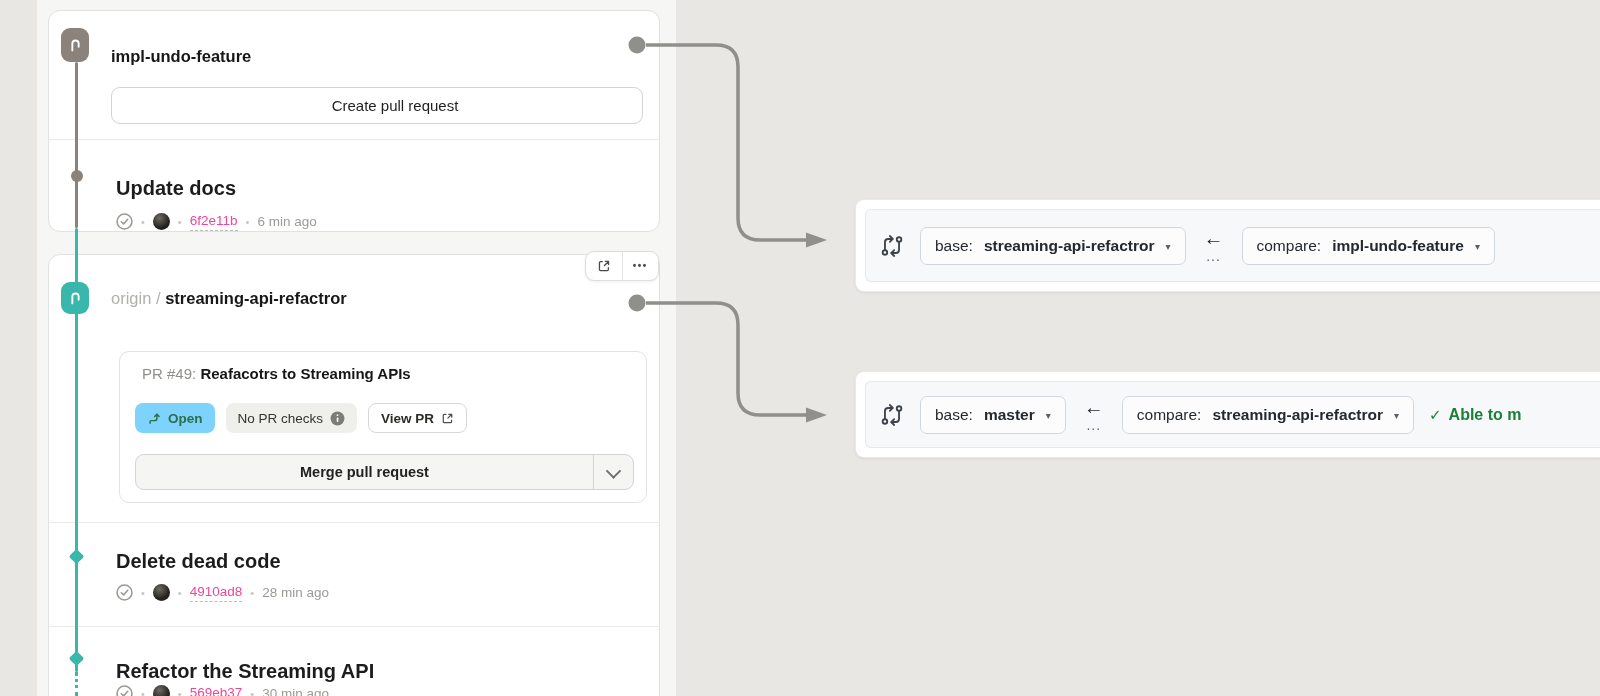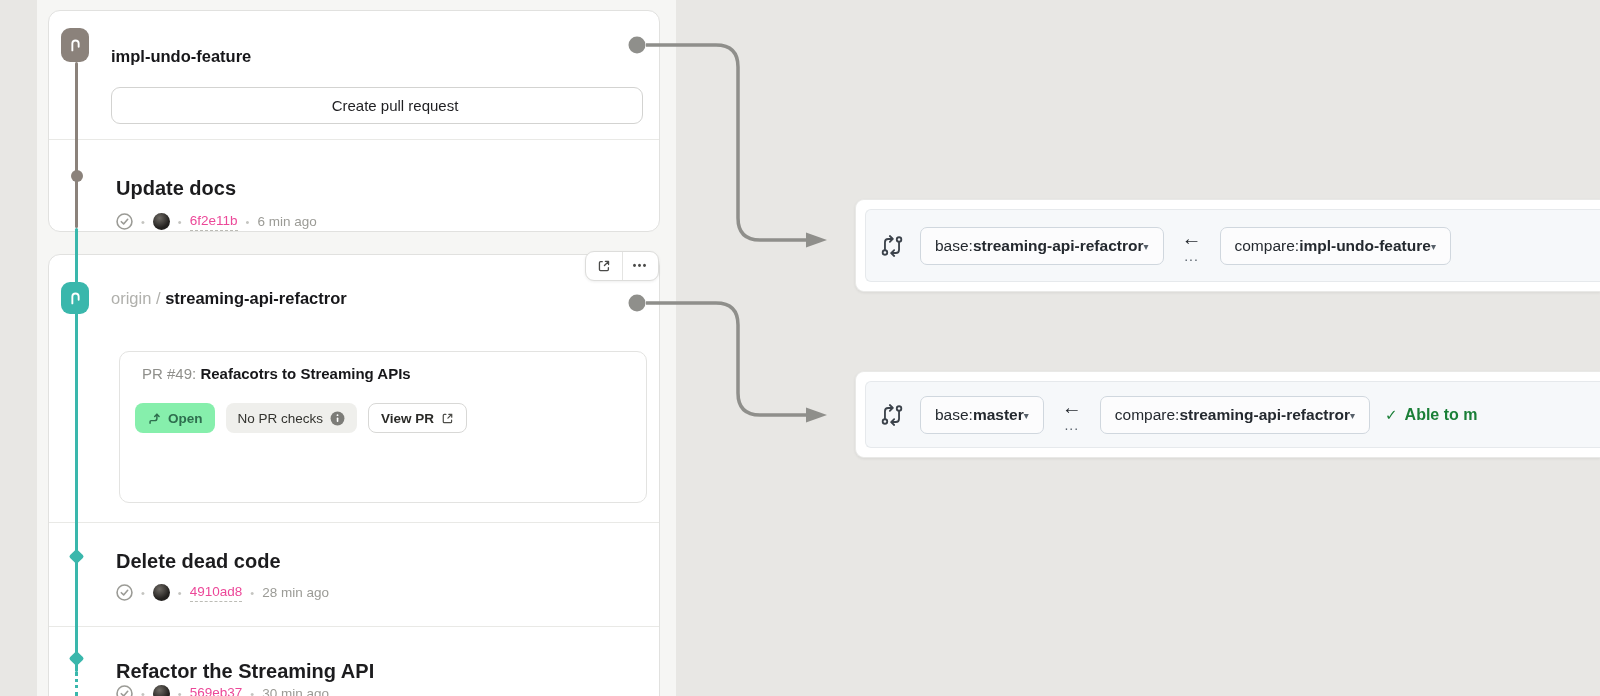--- a/index.html
+++ b/index.html
@@ -70,21 +70,21 @@
   .ellipsis-glyph{font-size:10px;letter-spacing:1.5px;color:#4a4a48;font-weight:700;line-height:1;}
 
   
   #pr-box{position:absolute;left:70px;top:96px;width:528px;height:152px;
     border:1px solid #e3e3e1;border-radius:10px;box-sizing:border-box;}
   #pr-title-line{position:absolute;left:22px;top:13px;font-size:15px;color:#8f8f8b;}
   #pr-title-line b{color:#17171a;font-weight:700;font-size:15px;}
   .badge-row{position:absolute;left:15px;top:51px;height:30px;display:flex;gap:11px;align-items:center;}
   .pill{height:30px;display:flex;align-items:center;gap:7px;border-radius:8px;
     padding:0 12px;font-size:13.5px;font-weight:600;box-sizing:border-box;}
-  .pill-open{background:#86efac;color:#2e6e4e;}
+  .pill-open{background:#7dd3fc;color:#2e6e4e;}
   .pill-checks{background:#efefec;color:#33332f;font-weight:500;}
   .pill-view{background:#fff;border:1px solid #d8d8d6;color:#2b2b28;cursor:pointer;}
   #merge-row{position:absolute;left:15px;top:102px;width:497px;height:34px;display:flex;
     border:1px solid #d4d4d2;border-radius:9px;overflow:hidden;background:#f5f5f3;cursor:pointer;}
   #merge-main{flex:1;display:flex;align-items:center;justify-content:center;
     font-size:14.5px;font-weight:700;color:#222220;}
   #merge-caret-cell{width:39px;border-left:1px solid #d4d4d2;display:flex;align-items:center;justify-content:center;}
   .chev{width:9px;height:9px;border-right:2px solid #6f6f6a;border-bottom:2px solid #6f6f6a;
     transform:rotate(45deg) translate(-1px,-1px);}
 
@@ -100,21 +100,21 @@
   #compare-card-1{top:199px;height:93px;}
   #compare-card-2{top:371px;height:87px;}
   .compare-inner{
     position:absolute;left:9px;top:9px;right:0;bottom:9px;background:#f6f8fa;
     border:1px solid #e6e9ec;border-right:none;border-radius:6px 0 0 6px;
     display:flex;align-items:center;padding-left:13px;gap:15px;box-sizing:border-box;
     overflow:hidden;
   }
   .gh-btn{
     height:38px;background:#fcfcfd;border:1px solid #d0d7de;border-radius:7px;
-    display:flex;align-items:center;padding:0 14px;gap:0;font-size:15.5px;color:#24292f;
+    display:flex;align-items:center;padding:0 14px;gap:11px;font-size:15.5px;color:#24292f;
     cursor:pointer;white-space:nowrap;box-sizing:border-box;
   }
   .gh-btn b{font-weight:700;}
   .gh-caret{font-size:10px;color:#57606a;transform:translateY(1px);}
   .range-col{display:flex;flex-direction:column;align-items:center;line-height:1;width:26px;}
   .range-arrow{font-size:20px;color:#24292f;}
   .range-dots{font-size:14px;color:#57606a;letter-spacing:1px;margin-top:1px;}
   .merge-status{display:flex;align-items:center;gap:7px;font-size:16px;font-weight:700;
     color:#1a7f37;white-space:nowrap;}
   .merge-status .tick{font-size:15px;font-weight:400;}
@@ -172,20 +172,26 @@
         </svg>
       </div>
       <div class="pill pill-view">
         <span>View PR</span>
         <svg width="13" height="13" viewBox="0 0 16 16">
           <path d="M6 3 H4 Q2.8 3 2.8 4.2 V12 Q2.8 13.2 4 13.2 H11.8 Q13 13.2 13 12 V10" fill="none" stroke="#4e4e4a" stroke-width="1.5" stroke-linecap="round"></path>
           <path d="M8.5 7.5 L13.2 2.8 M9.6 2.8 H13.2 V6.4" fill="none" stroke="#4e4e4a" stroke-width="1.5" stroke-linecap="round" stroke-linejoin="round"></path>
         </svg>
       </div>
     </div>
+    <div id="merge-row">
+      <div id="merge-main">Merge pull request</div>
+      <div id="merge-caret-cell">
+        <div class="chev"></div>
+      </div>
+    </div>
   </div>
 
   <div class="divider" style="top:267px;"></div>
 
   <div class="commit-title" style="top:295px;">Delete dead code</div>
   <div class="meta-row" style="top:329px;">
     <svg width="17" height="17" viewBox="0 0 16 16">
       <circle cx="8" cy="8" r="7" fill="none" stroke="#9b9b96" stroke-width="1.5"></circle>
       <path d="M5 8.2 L7.2 10.3 L11 5.9" fill="none" stroke="#9b9b96" stroke-width="1.5" stroke-linecap="round" stroke-linejoin="round"></path>
     </svg>

